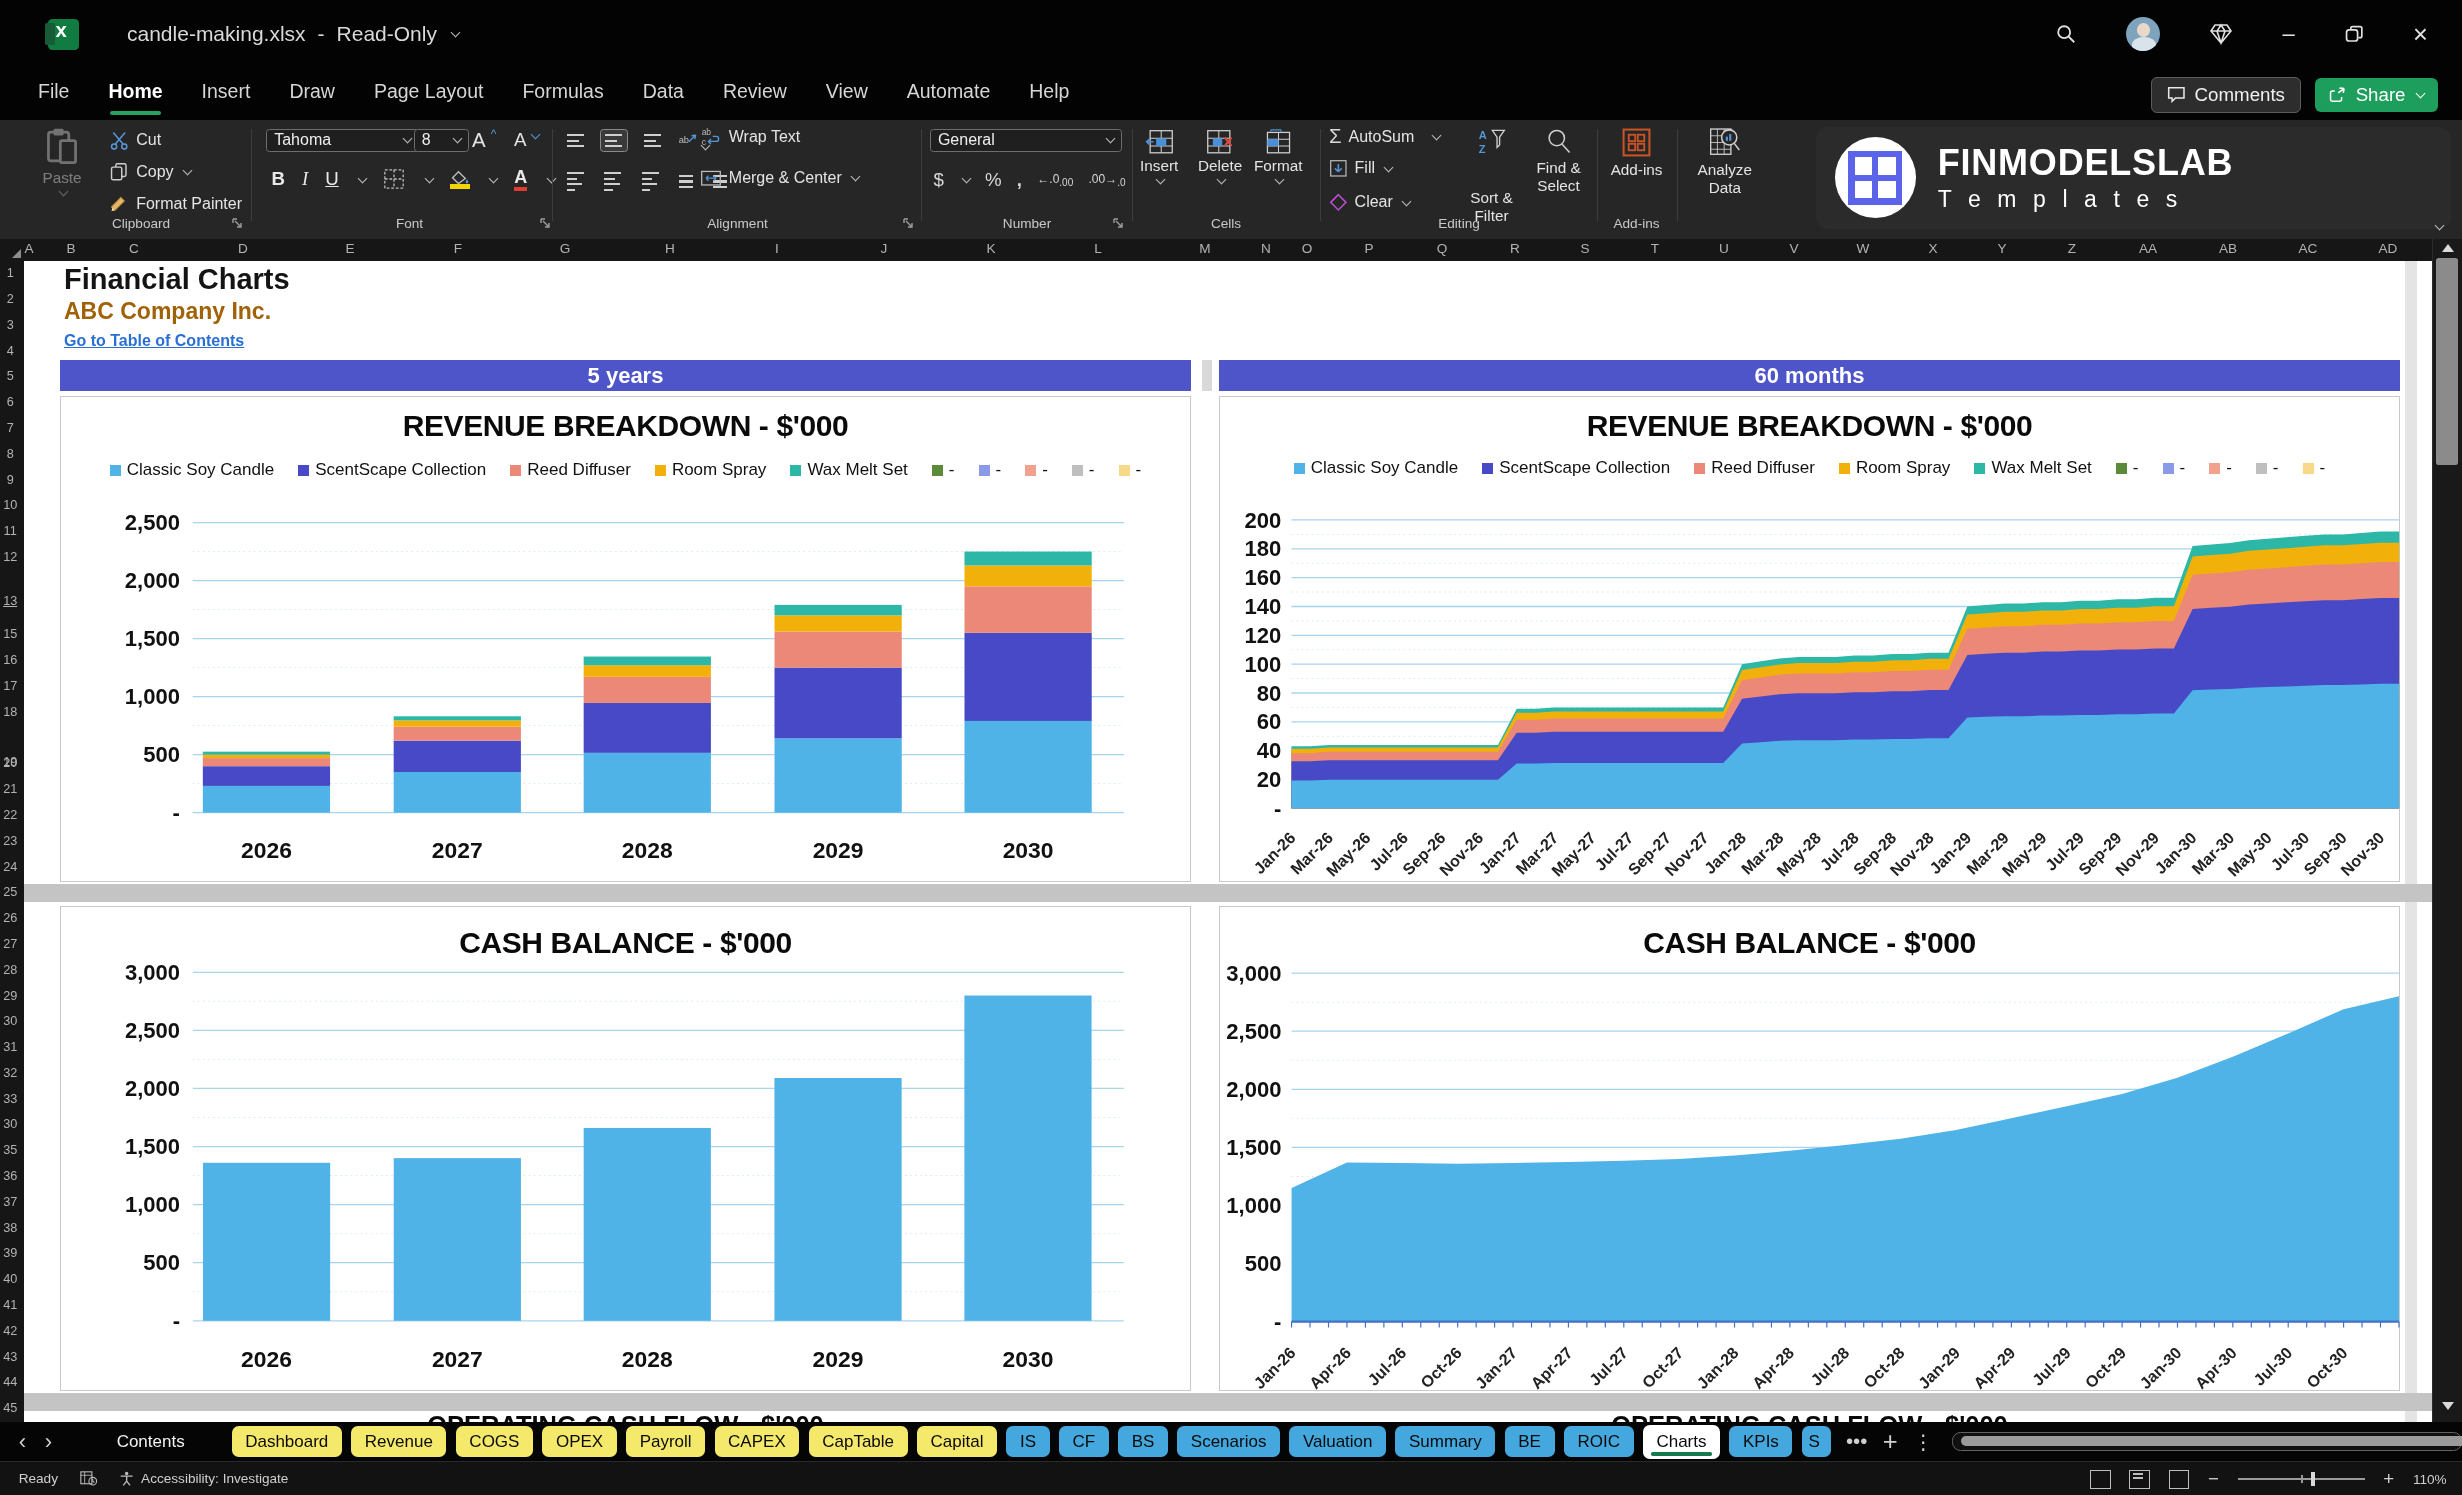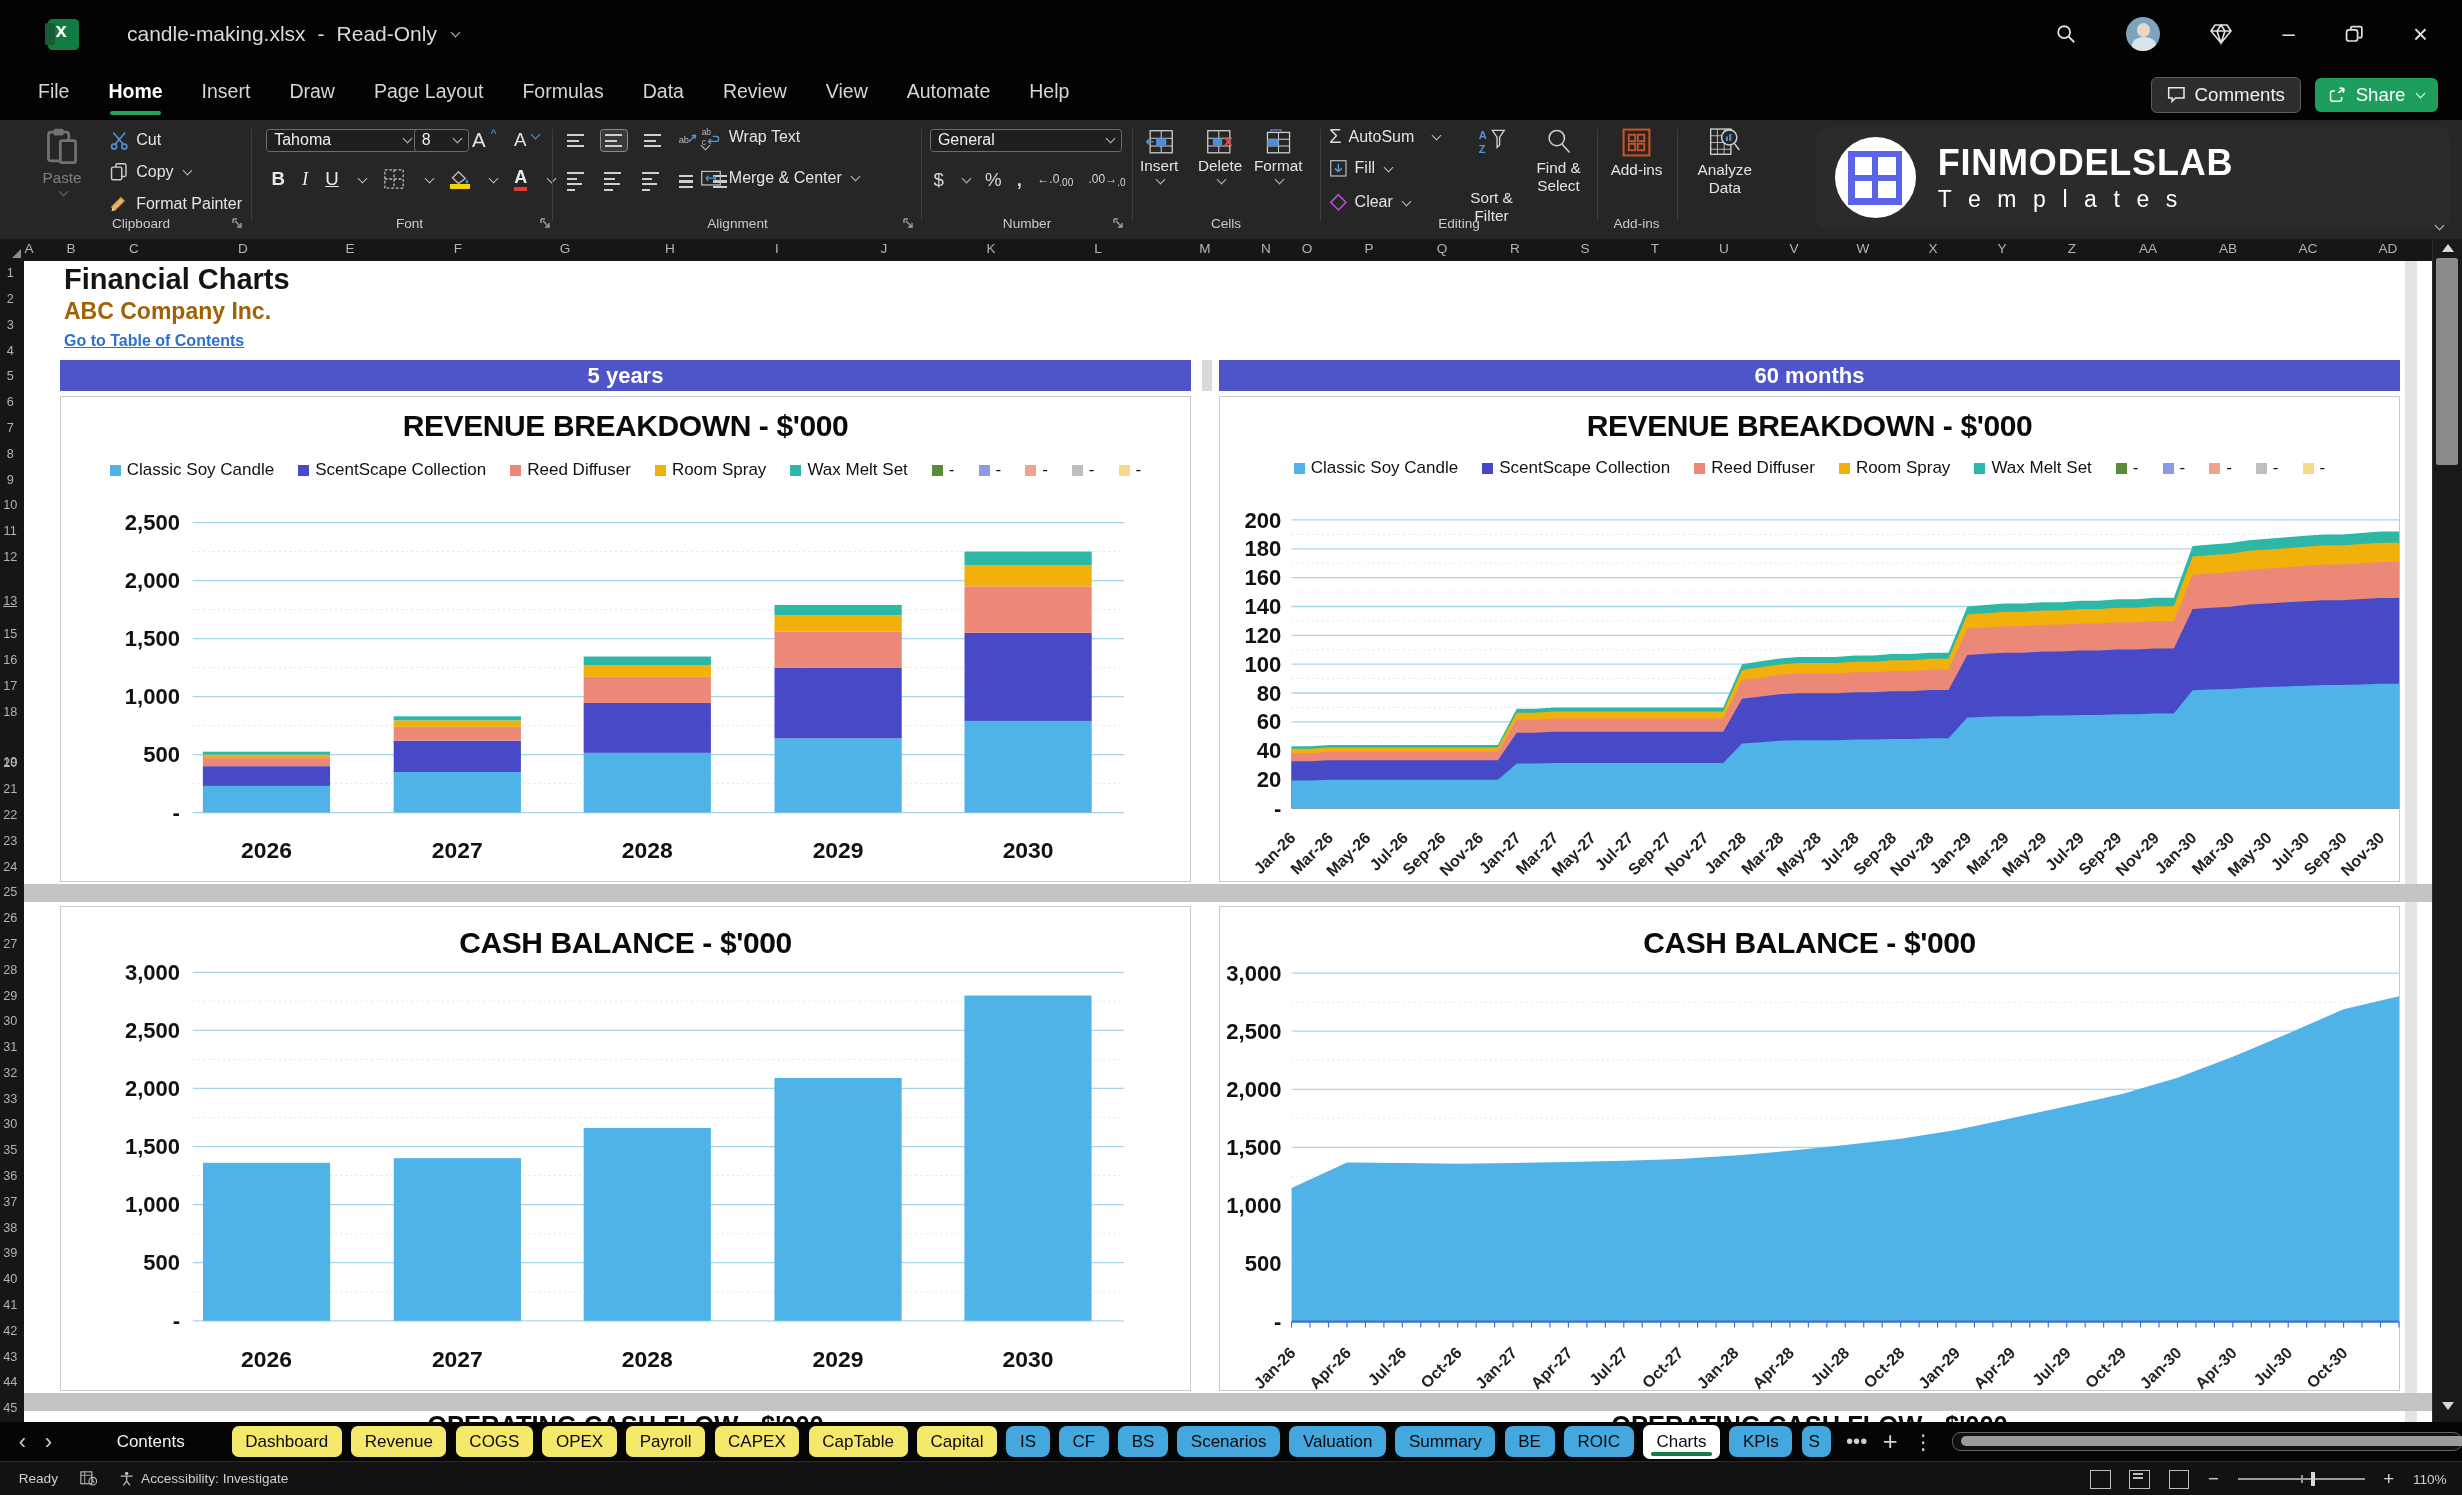--- a/index.html
+++ b/index.html
@@ -87,21 +87,21 @@
   .vthumb{position:absolute;left:3.4px;top:18.7px;width:22px;height:207px;background:#8b8b8b;border-radius:2.5px;}
   .tri-up{position:absolute;left:8.5px;top:5.1px;width:0;height:0;border-left:6.8px solid transparent;border-right:6.8px solid transparent;border-bottom:8.5px solid #d9d9d9;}
   .tri-dn{position:absolute;left:8.5px;bottom:12px;width:0;height:0;border-left:6.8px solid transparent;border-right:6.8px solid transparent;border-top:8.5px solid #d9d9d9;}
 
   
   .tabbar{left:0;top:1422px;width:2462px;height:39px;background:#050505;display:flex;align-items:center;}
   .nav-arrow{color:#cfcfcf;font-size:22px;margin-left:18.7px;}
   .stab{height:31px;display:flex;align-items:center;padding:0 13.6px;border-radius:6.8px;font-size:17px;color:#0a0a0a;margin-left:9.3px;position:relative;white-space:nowrap;}
   .stab.plain{background:transparent;color:#f2f2f2;margin-left:51px;margin-right:24px;}
   .stab.yellow{background:#f5e96c;}
-  .stab.blue{background:#44a8de;border-radius:8px;}
+  .stab.blue{background:#44a8de;}
   .stab.active{background:#fff;font-weight:500;height:34px;}
   .stab.active::after{content:"";position:absolute;left:8.5px;right:8.5px;bottom:2.5px;height:4.2px;border-radius:1.7px;background:#18794c;}
   .stab.cut{width:15.3px;overflow:hidden;padding:0 6.8px;}
   .tb-extra{color:#d0d0d0;font-size:20.4px;margin-left:15.3px;}
   .hscroll{margin-left:18.7px;width:530px;height:17px;border-radius:8.5px;background:#101010;border:0.8px solid #636363;position:relative;}
   .hthumb{position:absolute;left:7.6px;top:2.5px;width:507px;height:10.2px;border-radius:5.1px;background:#9b9b9b;}
 
   
   .statusbar{left:0;top:1461px;width:2462px;height:34px;background:#121212;border-top:0.8px solid #2a2a2a;
              display:flex;align-items:center;font-size:13.6px;color:#cfcfcf;}

